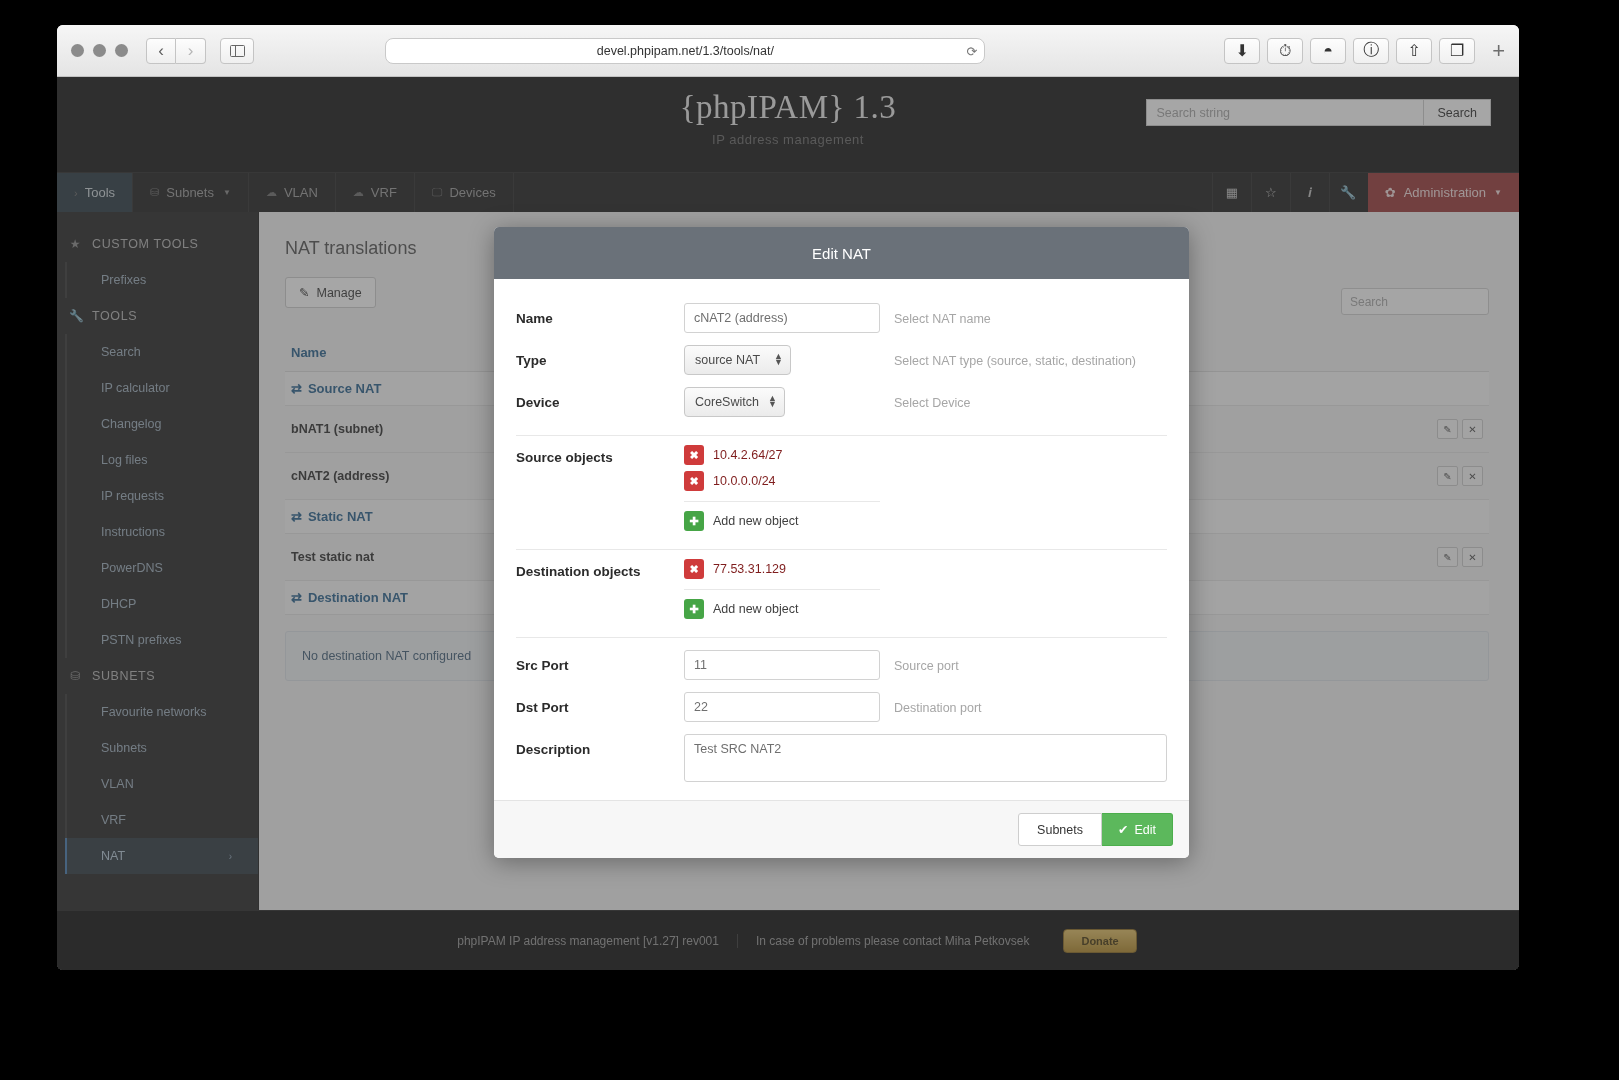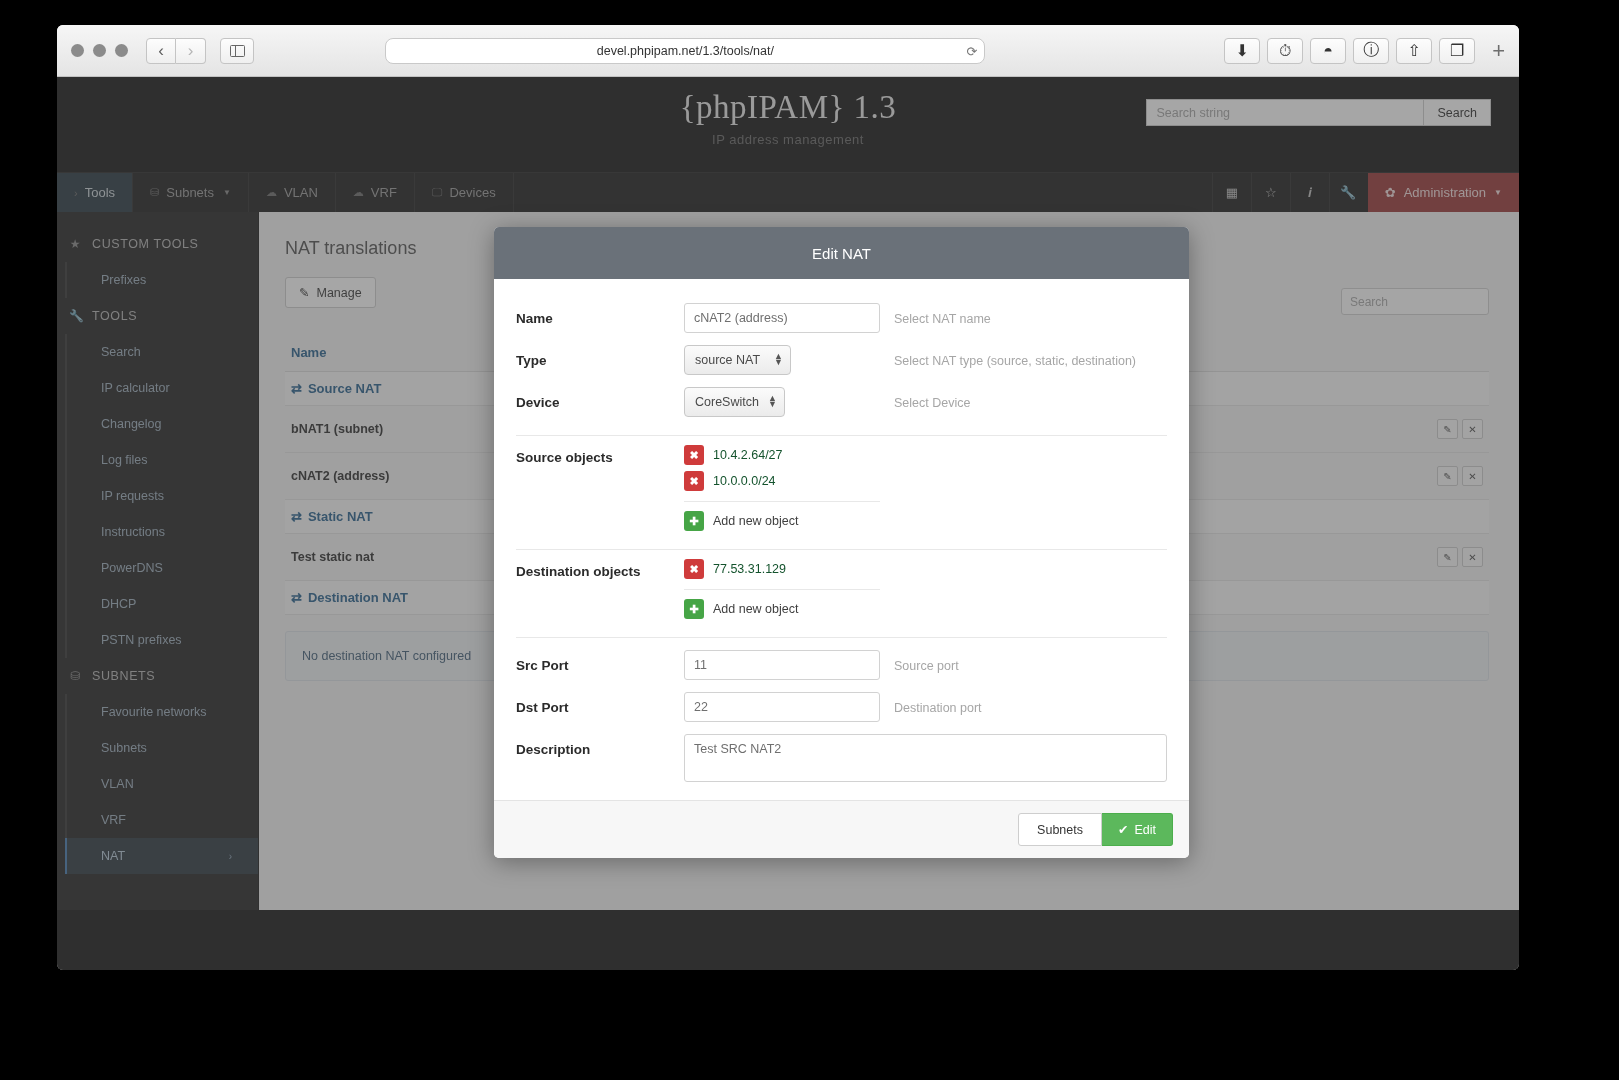--- a/index.html
+++ b/index.html
@@ -319,21 +319,21 @@
   }
   .objlist { width: 196px; }
   .badge {
     width: 20px; height: 20px; border-radius: 3px;
     display: flex; align-items: center; justify-content: center;
     font-size: 11px; color: #fff; font-weight: bold;
     flex-shrink: 0;
   }
   .badge.red { background: #cf3b3b; }
   .badge.green { background: #46a546; }
-  .objlink { font-size: 12.5px; color: #14532d; }
+  .objlink { font-size: 12.5px; color: #7f1d1d; }
   .addline {
     border-top: 1px solid #e8e8e8;
     margin-top: 7px; padding-top: 9px;
     display: flex; align-items: center; gap: 9px;
   }
   .addtext { font-size: 12.5px; color: #3f3f3f; }
   .ta {
     width: 490px; height: 48px;
     border: 1px solid #d2d2d2; border-radius: 3px;
     background: #fff; padding: 7px 9px;
@@ -572,20 +572,25 @@
                 <span class="ic">⇄</span><span>Destination NAT</span>
               </td>
             </tr>
           </tbody>
         </table>
 
         <div id="no-dest">No destination NAT configured</div>
       </div>
     </div>
 
+    <div id="footer">
+      <div class="fi">phpIPAM IP address management [v1.27] rev001</div>
+      <div class="fi last">In case of problems please contact Miha Petkovsek</div>
+      <div id="donate">Donate</div>
+    </div>
 
     <div id="overlay"></div>
 
     <div id="modal">
       <div id="modal-head">
         <span>Edit NAT</span>
       </div>
       <div id="modal-body">
 
         <div class="frow">

